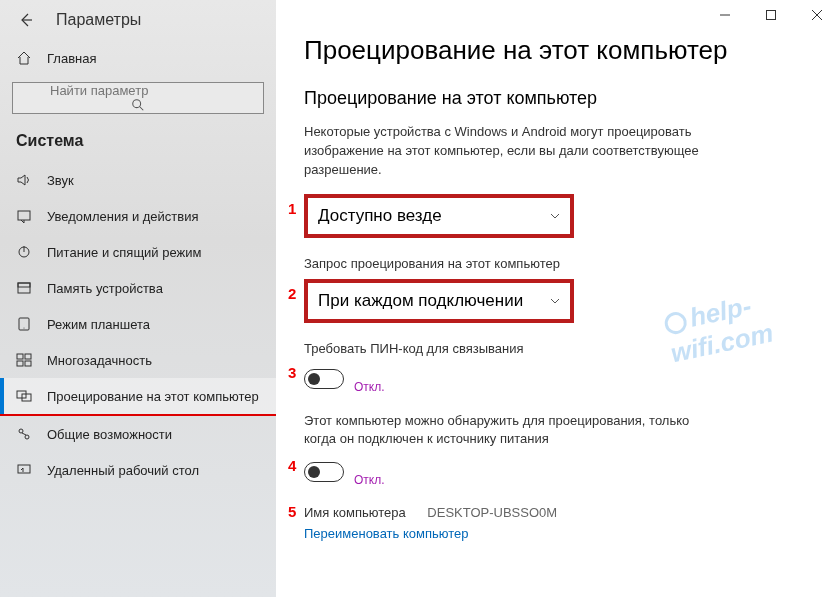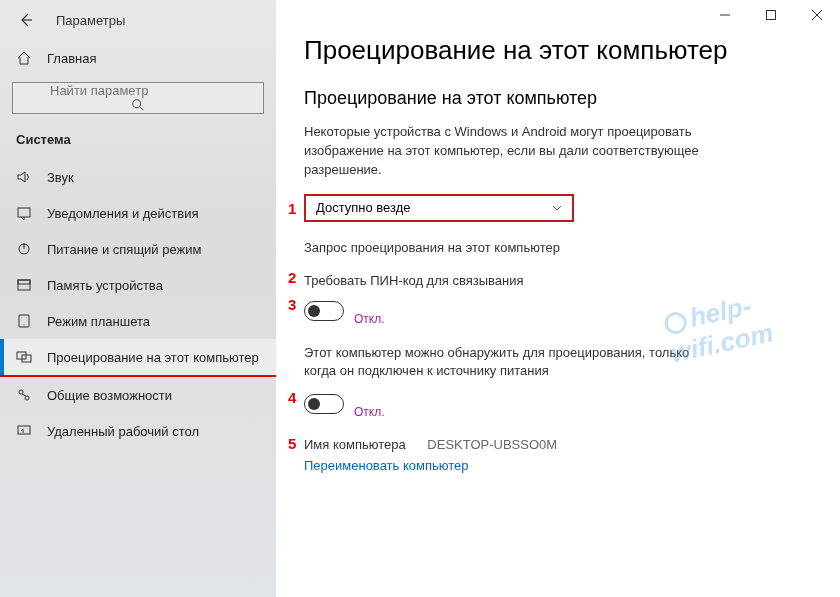--- a/index.html
+++ b/index.html
@@ -7,43 +7,43 @@
 
 
 .titlebar { position: absolute; top: 0; right: 0; display: flex; z-index: 10; }
 .titlebar-btn { width: 46px; height: 30px; display: flex; align-items: center; justify-content: center; }
 .titlebar-btn svg { width: 10px; height: 10px; }
 
 
 .sidebar { width: 276px; background: linear-gradient(180deg, #e8e8e8 0%, #dcdcdc 40%, #e2e5e8 100%); display: flex; flex-direction: column; overflow: hidden; }
 .sidebar-top { display: flex; align-items: center; padding: 10px 0 10px 16px; gap: 20px; }
 .back-btn { width: 20px; height: 20px; display: flex; align-items: center; justify-content: center; }
-.top-title { font-size: 13px; color: #333; }
+.top-title { font-size: 16px; color: #333; }
 .home-row { display: flex; align-items: flex-end; padding: 10px 16px; gap: 15px; }
 .home-row .icon { width: 16px; display: flex; justify-content: center; }
 .home-label { font-size: 13px; color: #222; }
 .search-wrap { padding: 6px 12px 10px 12px; }
 .search-box { width: 100%; height: 32px; border: 1px solid #888; background: #eaeaea; display: flex; align-items: center; padding: 0 8px; flex-direction: column; }
 .search-input { flex: 1; border: none; background: transparent; outline: none; font-size: 13px; color: #555; }
-.section-header { padding: 8px 16px 12px 16px; font-size: 13px; font-weight: 600; color: #222; }
+.section-header { padding: 8px 16px 12px 16px; font-size: 16px; font-weight: 600; color: #222; }
 .nav { flex: 1; overflow-y: auto; }
 .nav-item { display: flex; align-items: center; padding: 10px 16px; gap: 15px; cursor: default; position: relative; }
 .nav-item .icon { width: 16px; display: flex; justify-content: center; color: #333; }
 .nav-item .label { font-size: 13px; color: #222; white-space: nowrap; overflow: hidden; text-overflow: ellipsis; }
 .nav-item.active { background: rgba(255,255,255,0.4); }
 .nav-item.active::before { content: ''; position: absolute; left: 0; top: 0; bottom: 0; width: 4px; background: #0078d4; }
 .nav-item.underlined { border-bottom: 2px solid #d00; }
 
 
 .main { flex: 1; padding: 35px 30px 0 28px; overflow-y: auto; background: #fff; position: relative; }
 .page-title { font-size: 26px; font-weight: 400; color: #000; margin-bottom: 22px; }
 .section-title { font-size: 18px; font-weight: 400; color: #000; margin-bottom: 14px; }
 .paragraph { font-size: 13px; color: #333; line-height: 1.45; margin-bottom: 14px; max-width: 400px; }
 .dropdown-wrap { position: relative; margin-bottom: 18px; }
-.dropdown { width: 270px; height: 28px; border: 2px solid #b91c1c; background: #fff; display: flex; align-items: center; justify-content: space-between; padding: 0 10px; font-size: 13px; }
+.dropdown { width: 270px; height: 44px; border: 4px solid #b91c1c; background: #fff; display: flex; align-items: center; justify-content: space-between; padding: 0 10px; font-size: 17px; }
 .field-label { font-size: 13px; color: #333; margin-bottom: 8px; }
 .toggle-row { display: flex; align-items: center; gap: 10px; margin-bottom: 18px; }
 .toggle { width: 40px; height: 20px; border: 1px solid #333; border-radius: 10px; position: relative; background: #fff; }
 .toggle-knob { width: 12px; height: 12px; border-radius: 50%; background: #333; position: absolute; top: 3px; left: 3px; }
 .toggle-label { font-size: 12px; color: #a21caf; margin-top: 16px; }
 .info-row { font-size: 13px; margin-bottom: 4px; }
 .info-row .label { color: #333; }
 .info-row .value { color: #666; margin-left: 18px; }
 .link { color: #0067b8; font-size: 13px; cursor: pointer; display: inline-block; }
 
@@ -147,20 +147,31 @@
       </div>
       <div class="nav-item">
         <span class="icon">
           <svg width="16" height="16" viewBox="0 0 16 16">
             <rect x="3" y="2" width="10" height="12" rx="1" fill="none" stroke="#333"></rect>
             <circle cx="8" cy="12" r="0.5" fill="#333"></circle>
           </svg>
         </span>
         <span class="label">Режим планшета</span>
       </div>
+      <div class="nav-item">
+        <span class="icon">
+          <svg width="16" height="16" viewBox="0 0 16 16">
+            <rect x="1" y="2" width="6" height="5" fill="none" stroke="#333"></rect>
+            <rect x="9" y="2" width="6" height="5" fill="none" stroke="#333"></rect>
+            <rect x="1" y="9" width="6" height="5" fill="none" stroke="#333"></rect>
+            <rect x="9" y="9" width="6" height="5" fill="none" stroke="#333"></rect>
+          </svg>
+        </span>
+        <span class="label">Многозадачность</span>
+      </div>
       <div class="nav-item active underlined">
         <span class="icon">
           <svg width="16" height="16" viewBox="0 0 16 16">
             <rect x="1" y="3" width="9" height="7" fill="none" stroke="#333"></rect>
             <rect x="6" y="6" width="9" height="7" fill="none" stroke="#333"></rect>
           </svg>
         </span>
         <span class="label">Проецирование на этот компьютер</span>
       </div>
       <div class="nav-item">
@@ -198,20 +209,26 @@
       <span>Доступно везде</span>
       <svg class="chev" viewBox="0 0 10 10">
           <path d="M1 3 L5 7 L9 3" fill="none" stroke="#555" stroke-width="1"></path>
         </svg>
     </div>
   </div>
 
   <div class="field-label">Запрос проецирования на этот компьютер</div>
   <div class="dropdown-wrap">
     <span class="num-annotation" style="left:-16px; top:6px;">2</span>
+    <div class="dropdown">
+      <span>При каждом подключении</span>
+      <svg class="chev" viewBox="0 0 10 10">
+          <path d="M1 3 L5 7 L9 3" fill="none" stroke="#555" stroke-width="1"></path>
+        </svg>
+    </div>
   </div>
 
   <div class="field-label">Требовать ПИН-код для связывания</div>
   <div class="toggle-row" style="position:relative;">
     <span class="num-annotation" style="left:-16px; top:0px;">3</span>
     <div class="toggle">
         <div class="toggle-knob"></div>
       </div>
     <span class="toggle-label">Откл.</span>
   </div>

